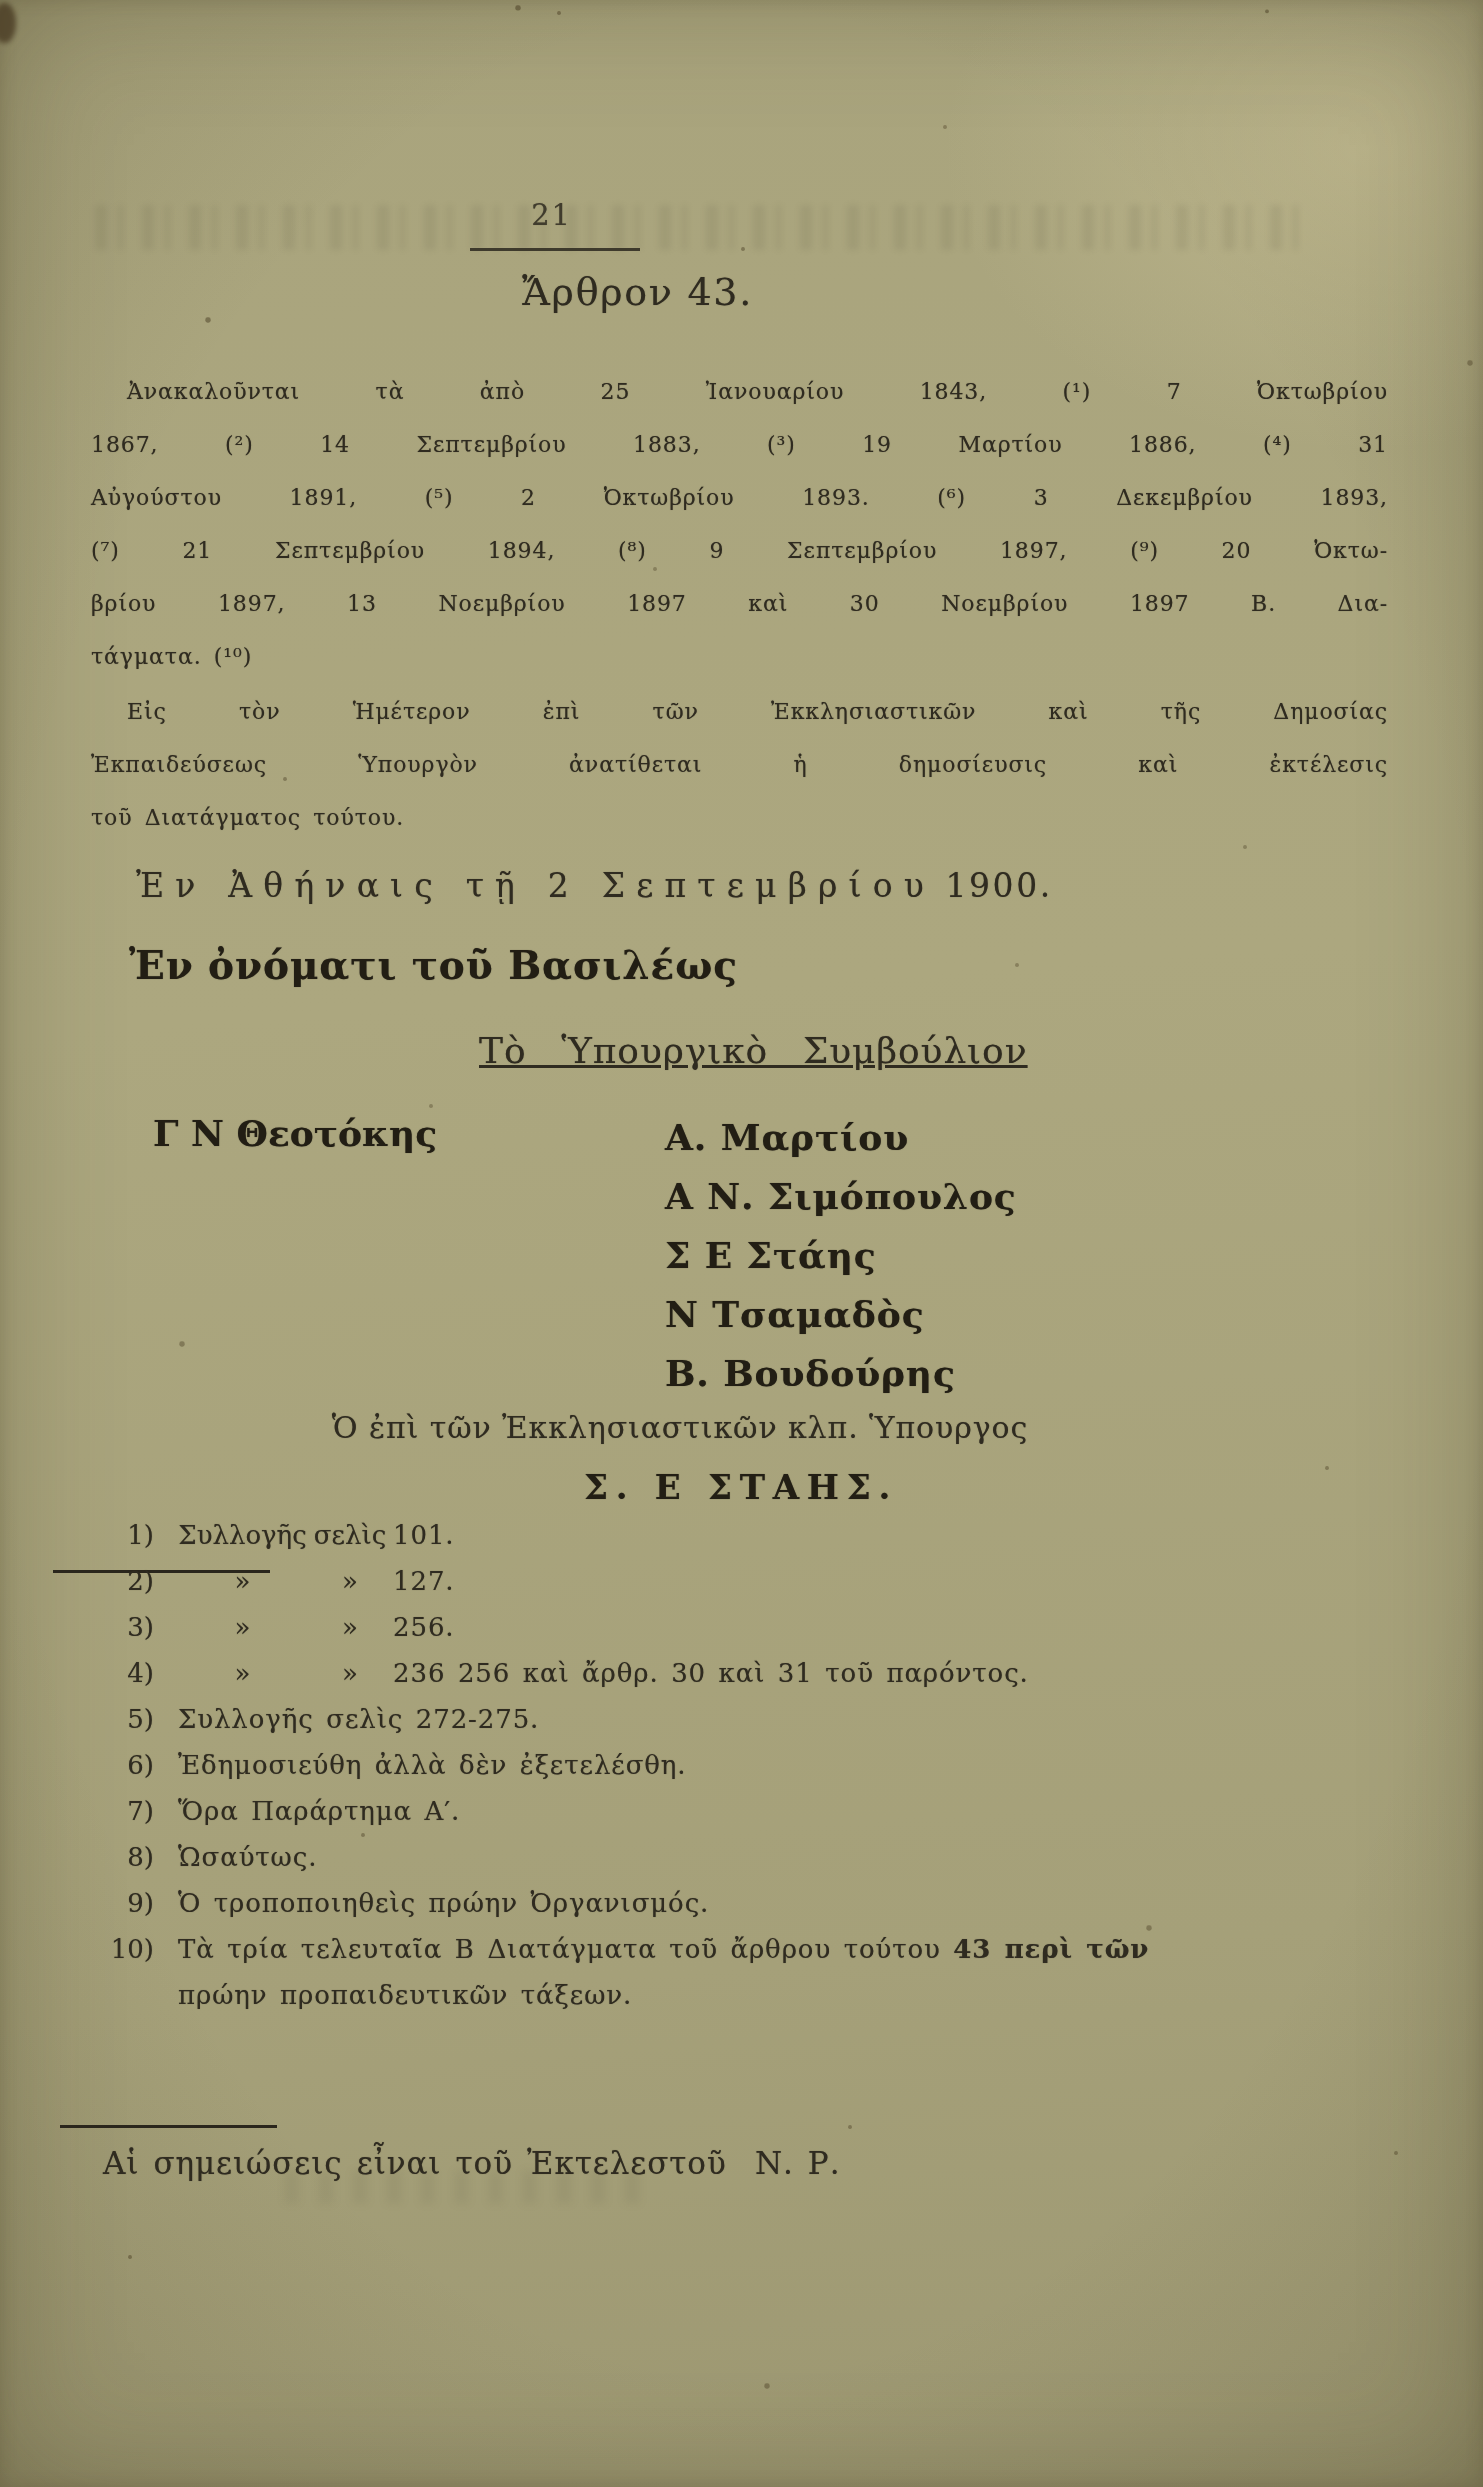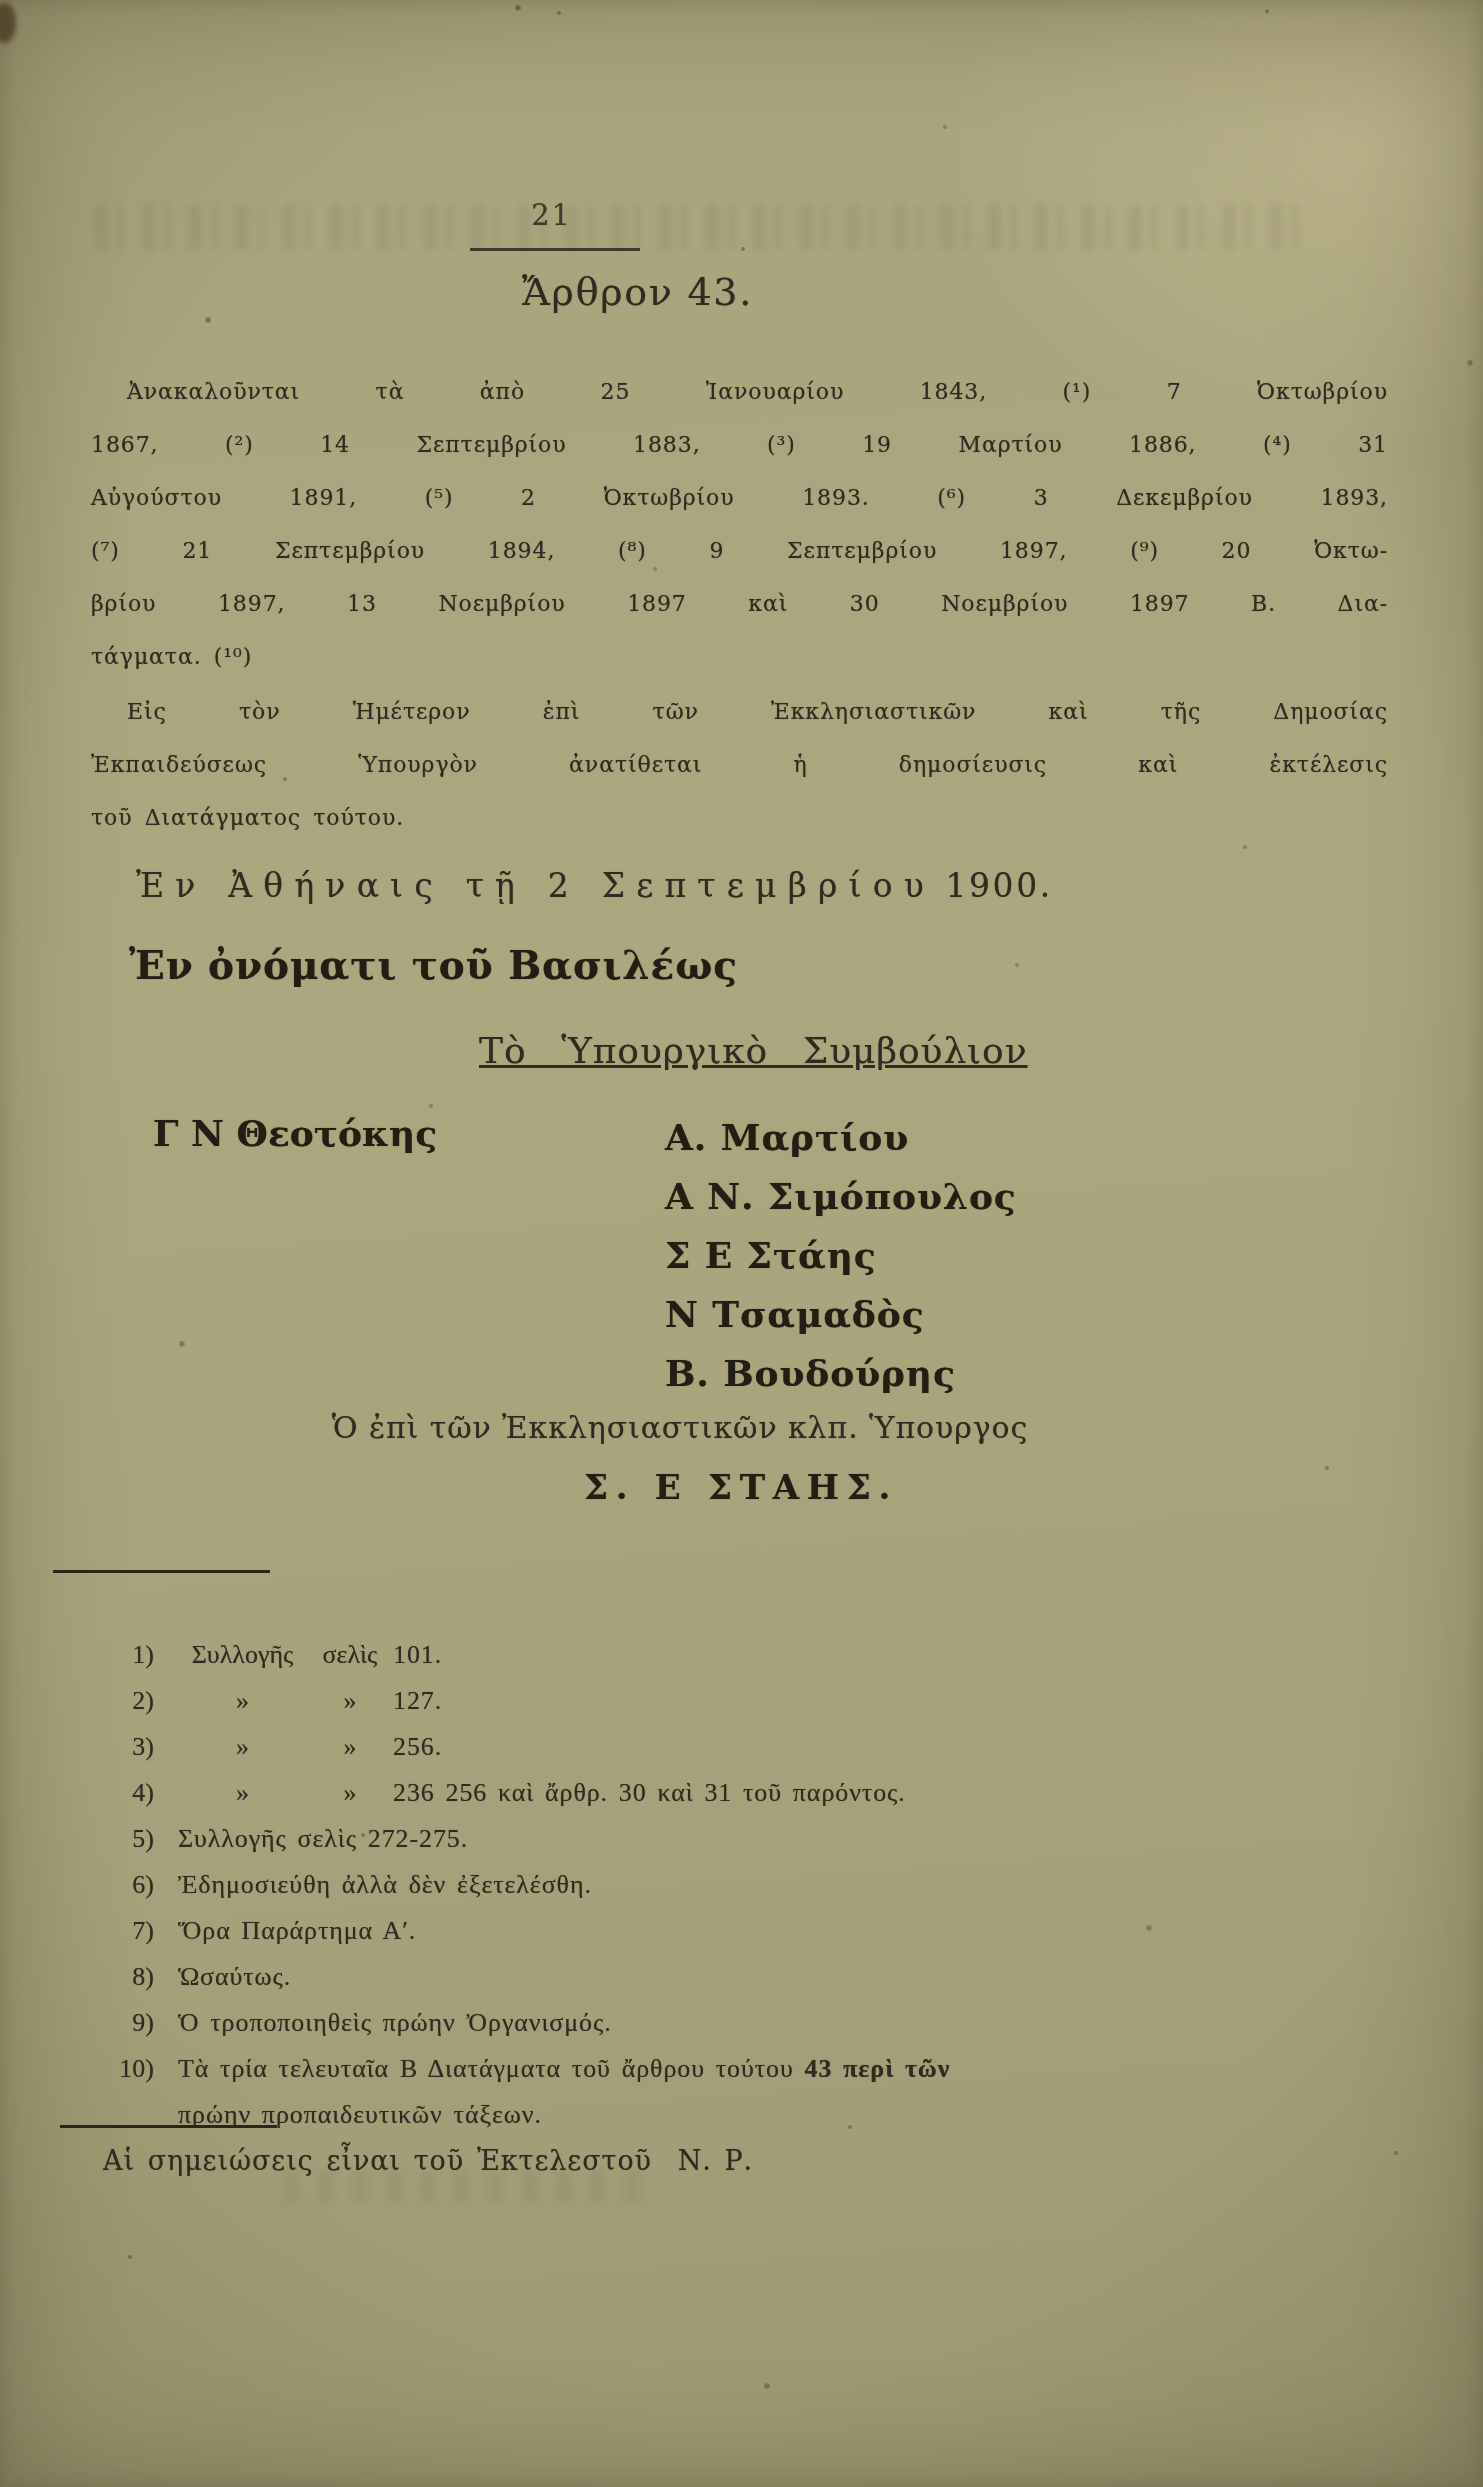--- a/index.html
+++ b/index.html
@@ -113,30 +113,30 @@
 
   .rule-fn {
     position: absolute; left: 53px; top: 1570px; width: 217px; height: 2.6px;
     background: #2a261c;
   }
   .rule-note {
     position: absolute; left: 60px; top: 2125px; width: 217px; height: 2.6px;
     background: #2a261c;
   }
 
-  .footnotes { position: absolute; left: 102px; top: 1632px; width: 1291px; font-family: Liberation Serif, serif; }
+  .footnotes { position: absolute; left: 102px; top: 1512px; width: 1291px; }
   .fn-row { height: 46px; line-height: 46px; font-size: 26px; white-space: nowrap; }
   .fn-num { display: inline-block; width: 52px; text-align: right; margin-right: 24px; }
   .fn-c1 { display: inline-block; width: 129px; text-align: center; }
   .fn-c2 { display: inline-block; width: 86px; text-align: center; }
   .fn-rest, .fn-text { letter-spacing: 0.9px; word-spacing: 3.4px; }
   .fn-bold { font-weight: bold; }
 
   .bottom-note {
-    position: absolute; left: 103px; top: 2145px; font-size: 27px;
+    position: absolute; left: 103px; top: 2145px; font-size: 31px;
     letter-spacing: 0.9px; word-spacing: 3.4px; white-space: pre;
   }
 </style>
 </head>
 <body>
 
 <div class="page">
 
   <div class="corner-mark-tl"></div>
   <div class="speckles"></div>

